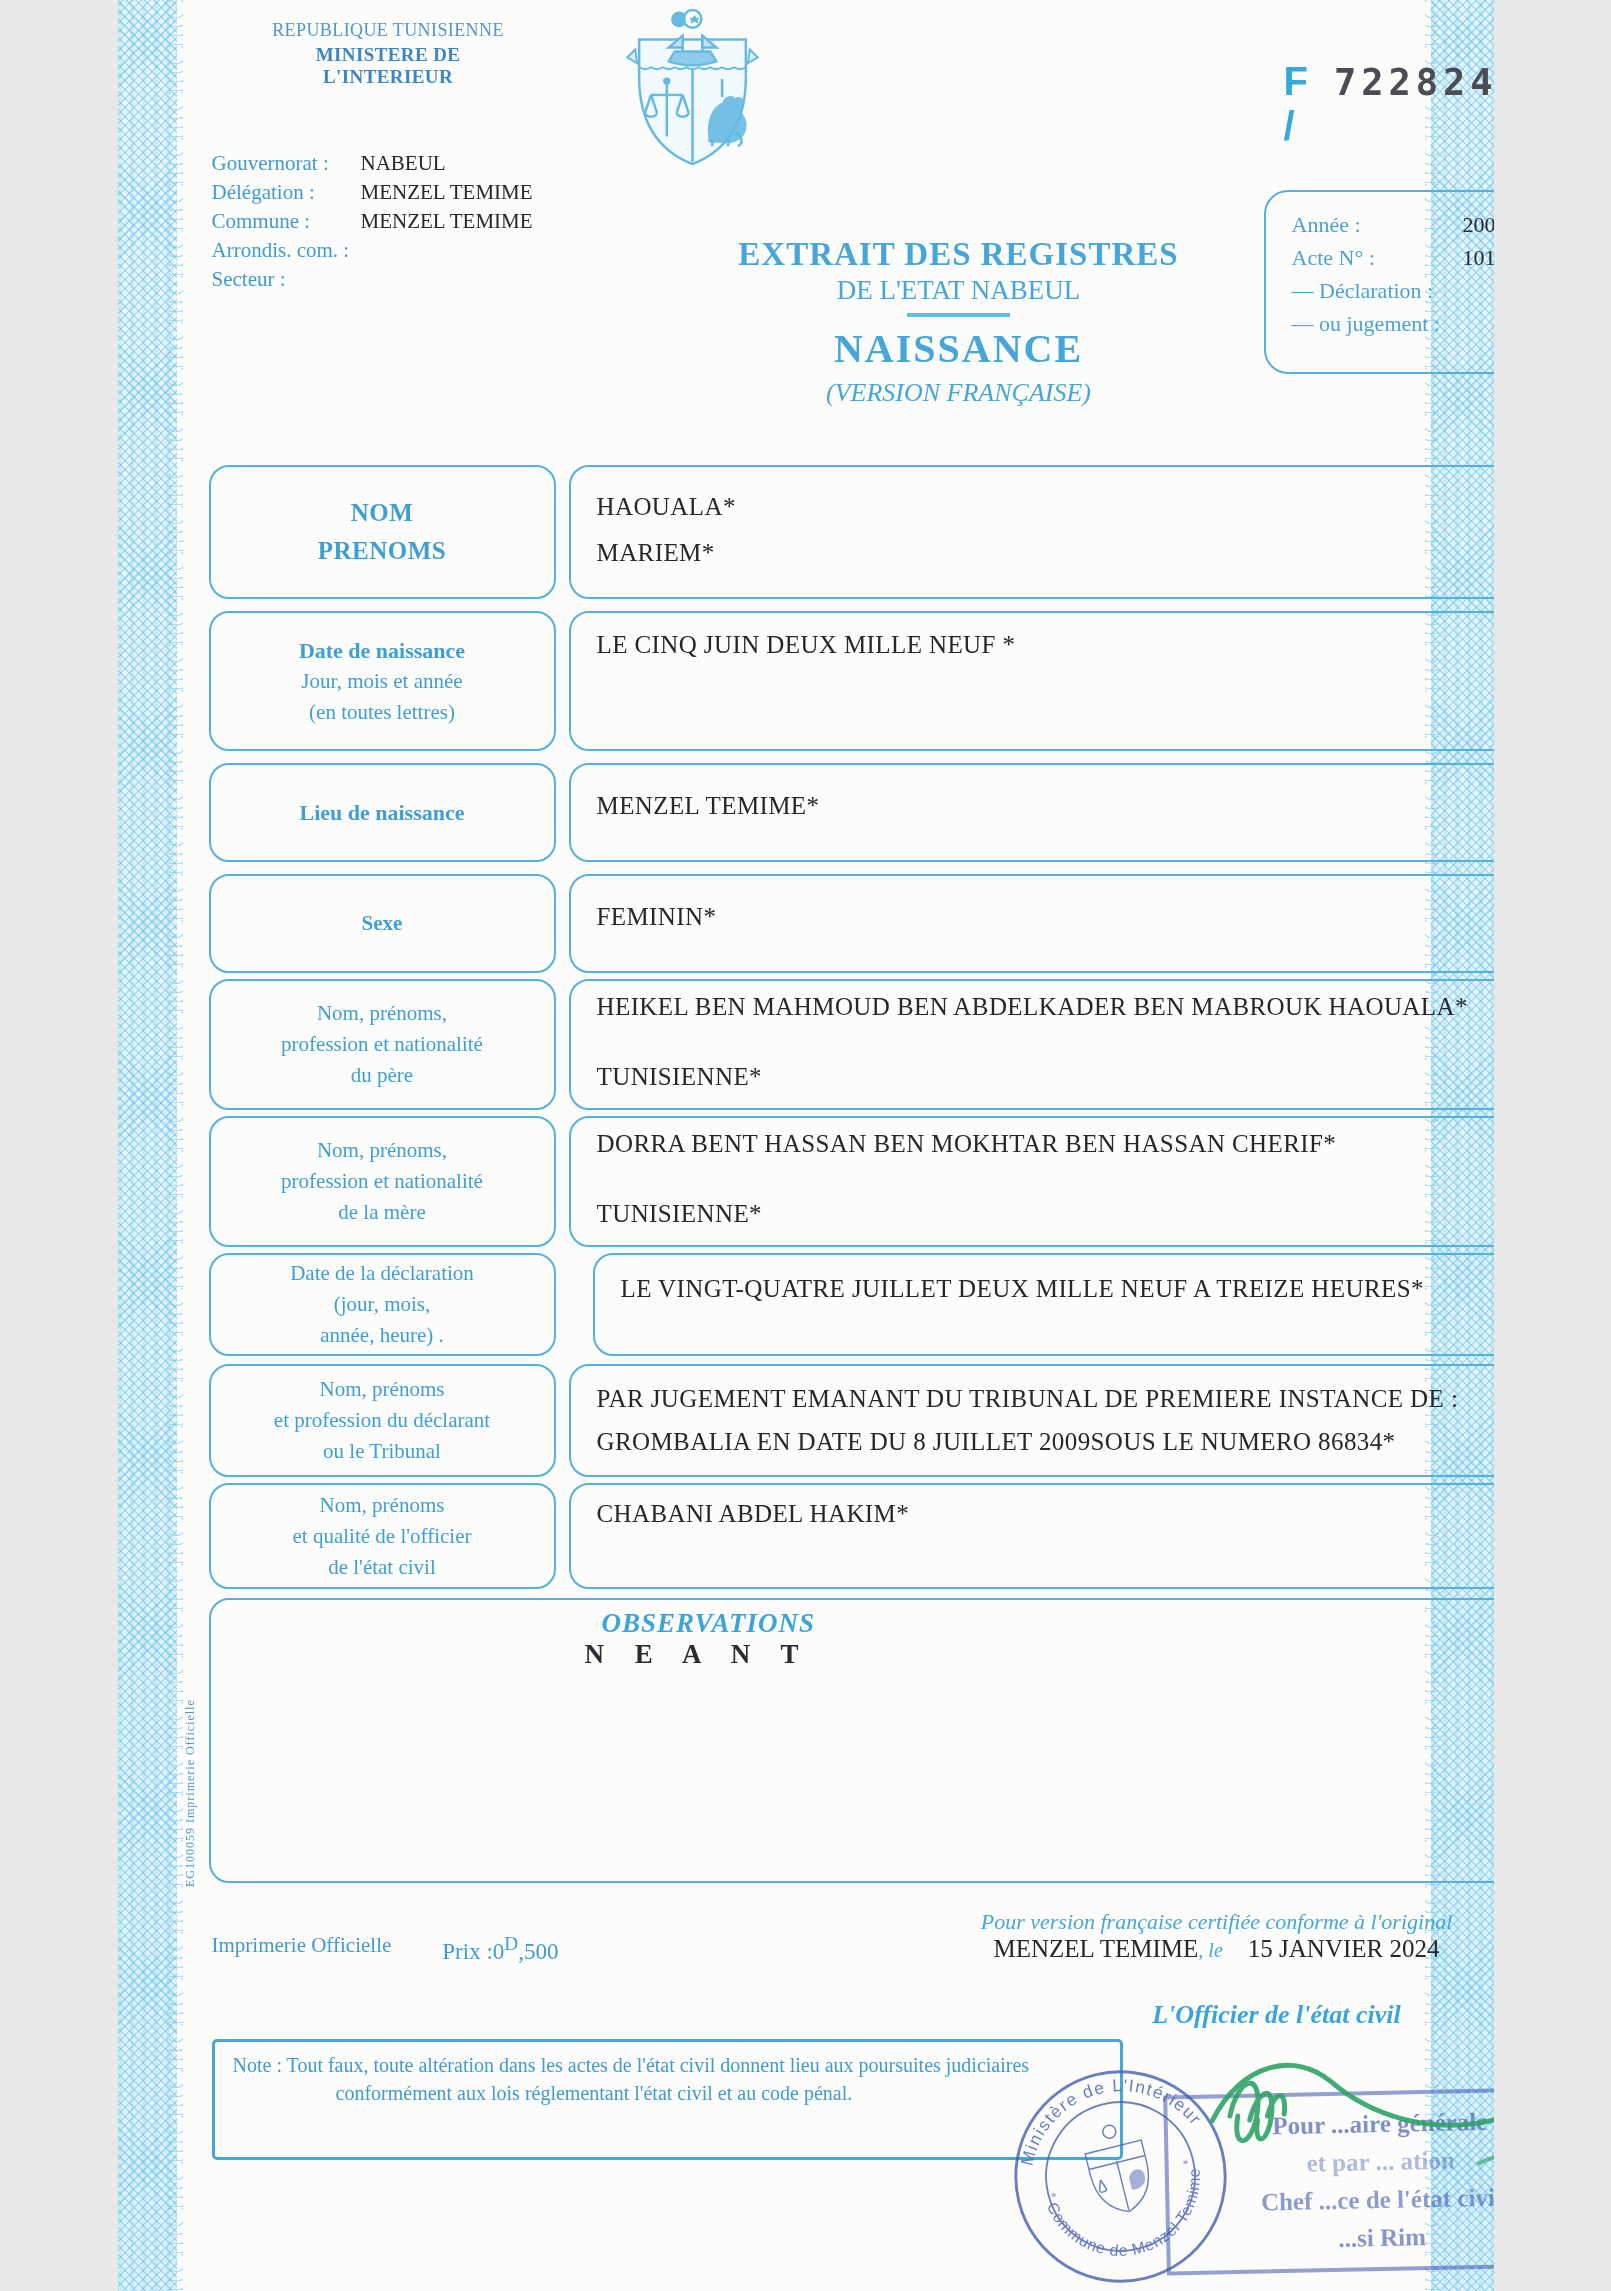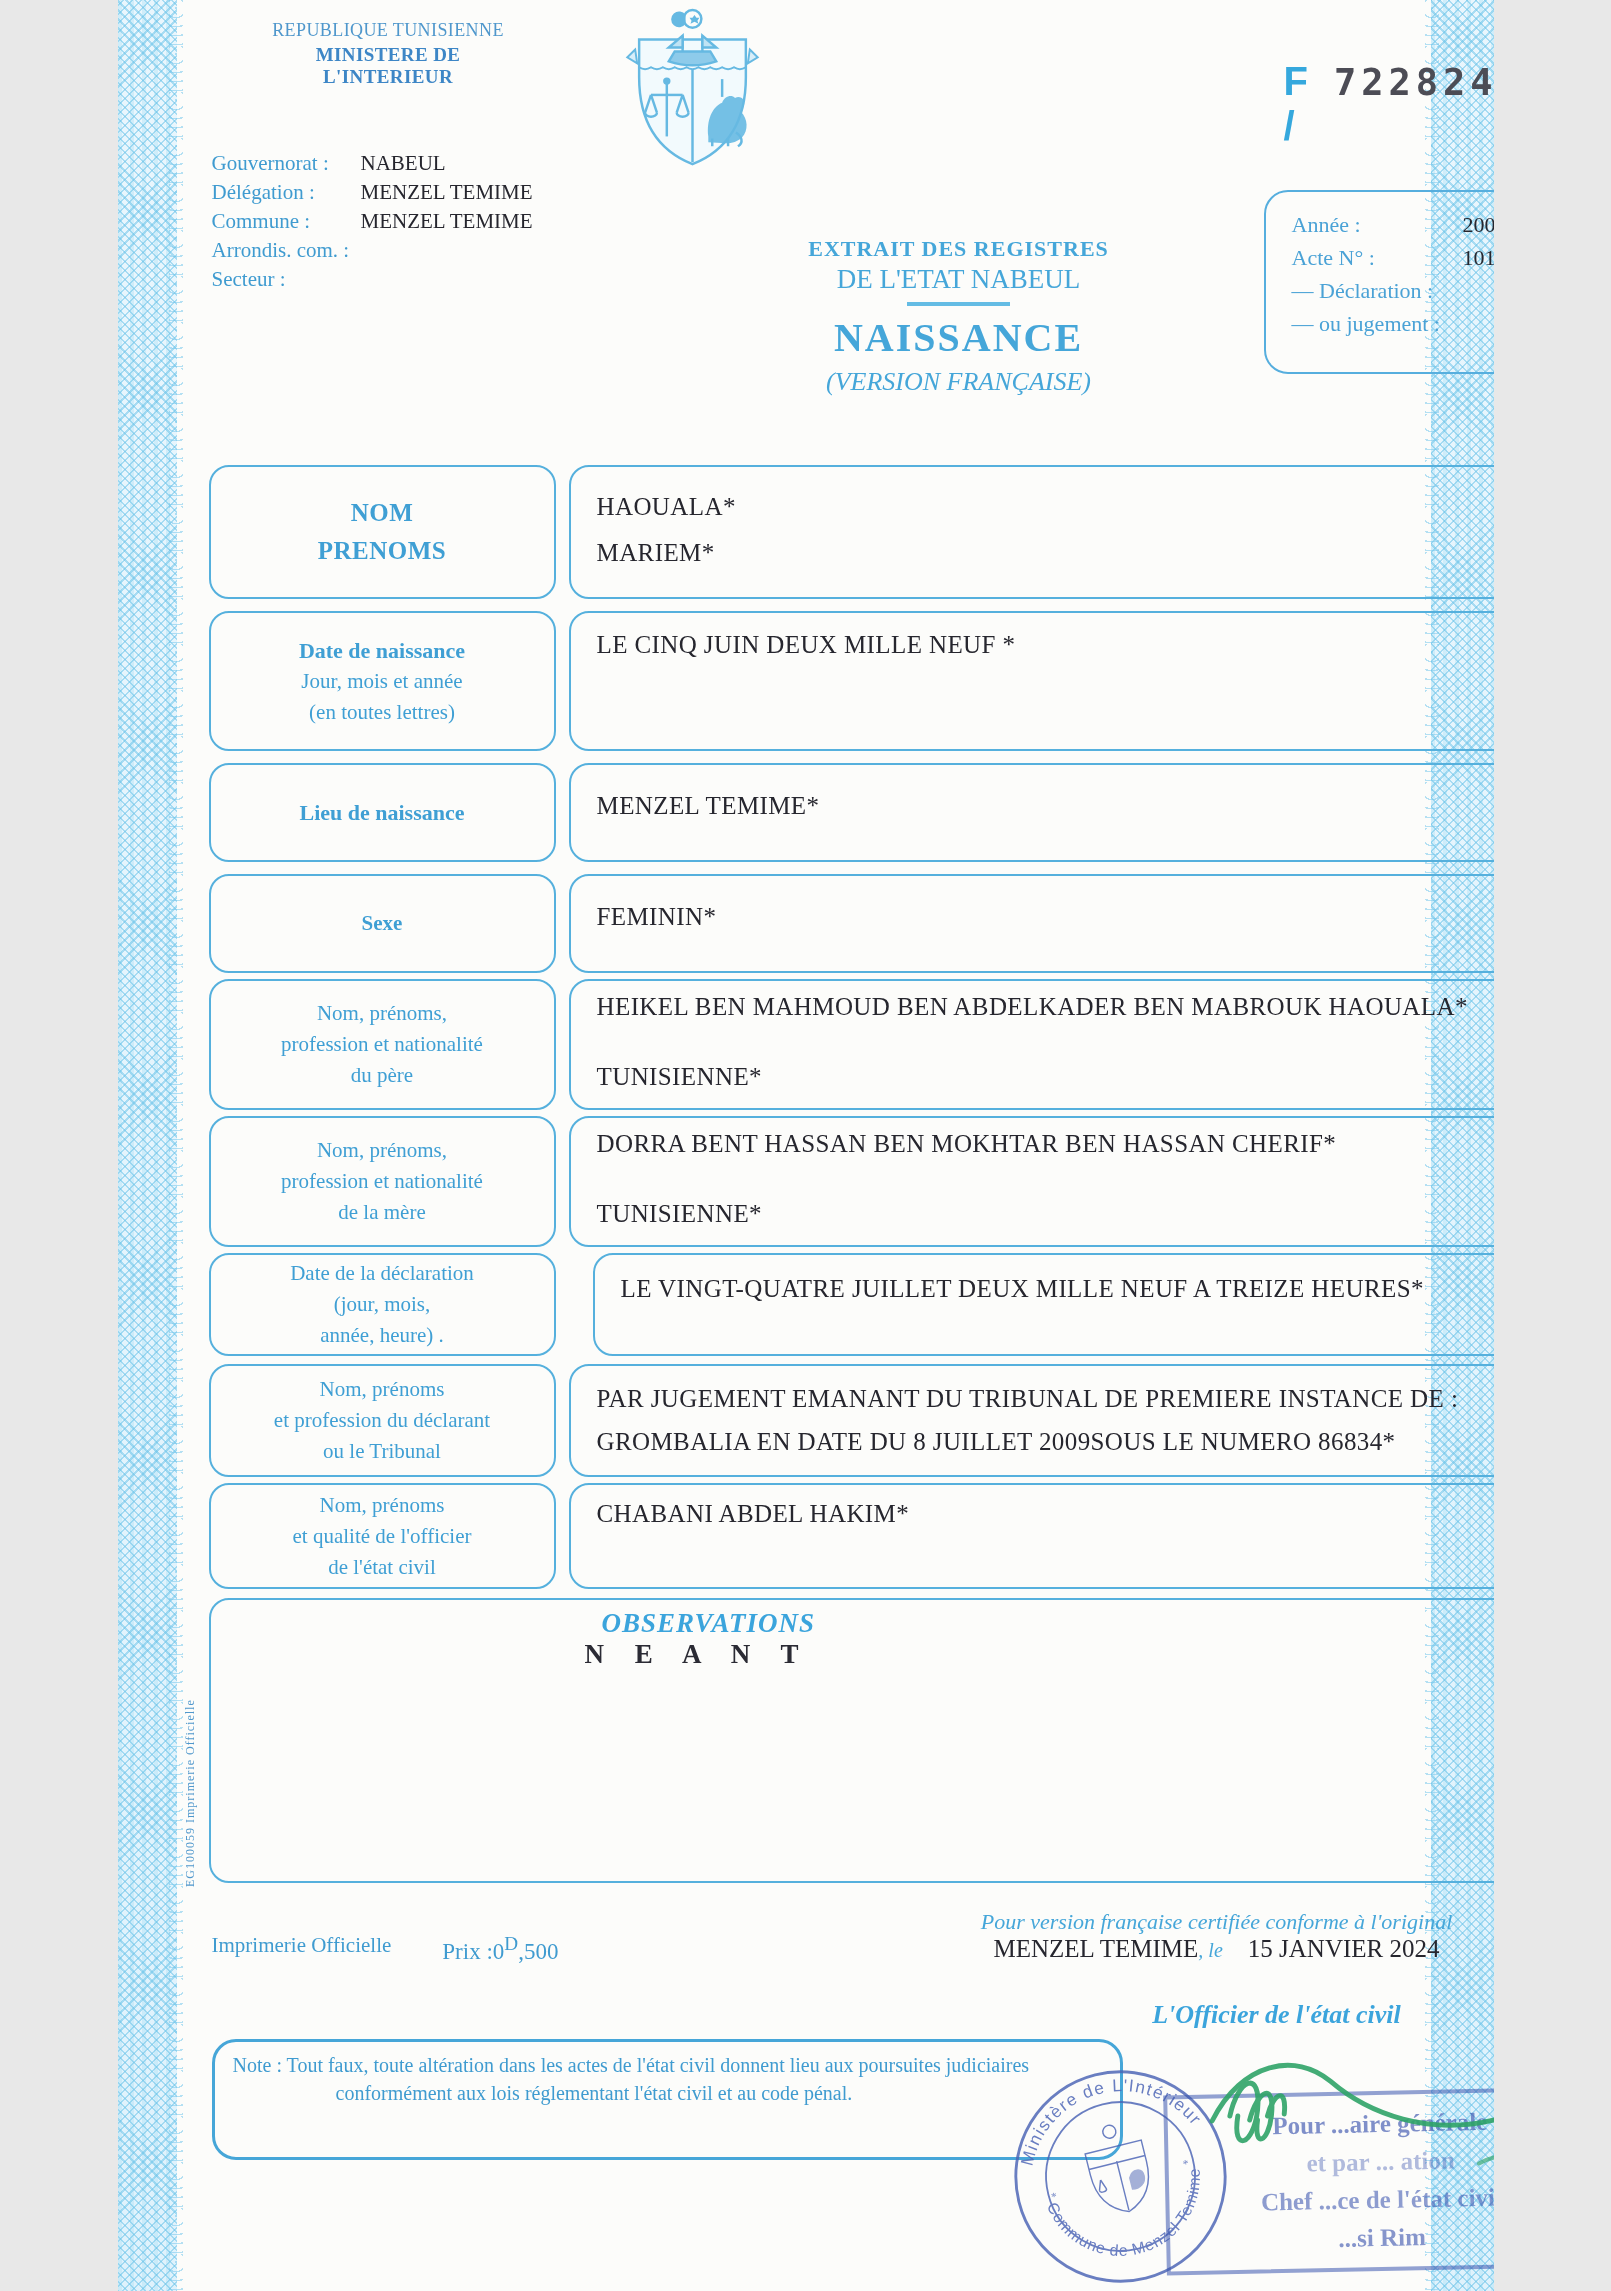--- a/index.html
+++ b/index.html
@@ -50,21 +50,21 @@
   .acte-box .row{display:flex;gap:12px;}
   .acte-box .lab{color:#4aa2d6; width:131px;}
   .acte-box .val{color:#26262e; padding-left:28px;}
   .acte-box .dash{color:#4aa2d6;}
 
   
   .emblem{position:absolute; left:507px; top:6px;}
 
   
   .title{position:absolute; left:554px; top:236px; width:574px; text-align:center; color:#45a6d9;}
-  .title .t1{font-size:22px; font-weight:bold; letter-spacing:1px;}
+  .title .t1{font-size:33px; font-weight:bold; letter-spacing:1px;}
   .title .t2{font-size:27px; margin-top:2px;}
   .title .rule{width:103px; height:4px; background:#64bce4; margin:7px auto 8px auto;}
   .title .t3{font-size:40px; font-weight:bold; letter-spacing:2px;}
   .title .t4{font-size:26px; font-style:italic; margin-top:6px;}
 
   
   .tbl{position:absolute; left:91px; top:465px; width:1426px;}
   .trow{display:flex; gap:13px; margin-bottom:12px;}
   .cell{border:2.5px solid #55b0dd; border-radius:20px; box-sizing:border-box;}
   .cell.label{
@@ -109,21 +109,21 @@
   
   .imprimerie{position:absolute; left:94px; top:1933px; display:flex; gap:51px; color:#3f9bd0; font-size:21px;}
   .imprimerie .prix{font-size:23px;}
   .certify{position:absolute; left:812px; top:1909px; width:574px; text-align:center; color:#45a6d9; font-style:italic; font-size:22px;}
   .place-date{position:absolute; left:812px; top:1935px; width:574px; text-align:center; font-size:25px; color:#26262e;}
   .place-date .le{color:#45a6d9; font-style:italic; font-size:20px;}
   .officer{position:absolute; left:941px; top:2000px; width:436px; text-align:center; color:#3ba4dc; font-style:italic; font-weight:bold; font-size:26px;}
 
   .note-box{
     position:absolute; left:94px; top:2039px; width:911px; height:121px;
-    border:3px solid #46a6d8; border-radius:24px; box-sizing:border-box; padding:9px 18px;
+    border:3px solid #46a6d8; border-radius:5px; box-sizing:border-box; padding:9px 18px;
     color:#3f9bd0; font-size:20px; line-height:28px;
   }
   .note-box .txt{display:block; padding-left:103px; text-indent:-103px;}
 
   
   .round-stamp{position:absolute; left:844px; top:2061px; opacity:.82;}
   .rect-stamp{
     position:absolute; left:1047px; top:2091px; width:432px; height:180px;
     border:4px solid rgba(59,85,174,.55); box-sizing:border-box; transform:rotate(-1.2deg);
     display:flex; flex-direction:column; justify-content:center; text-align:center;

